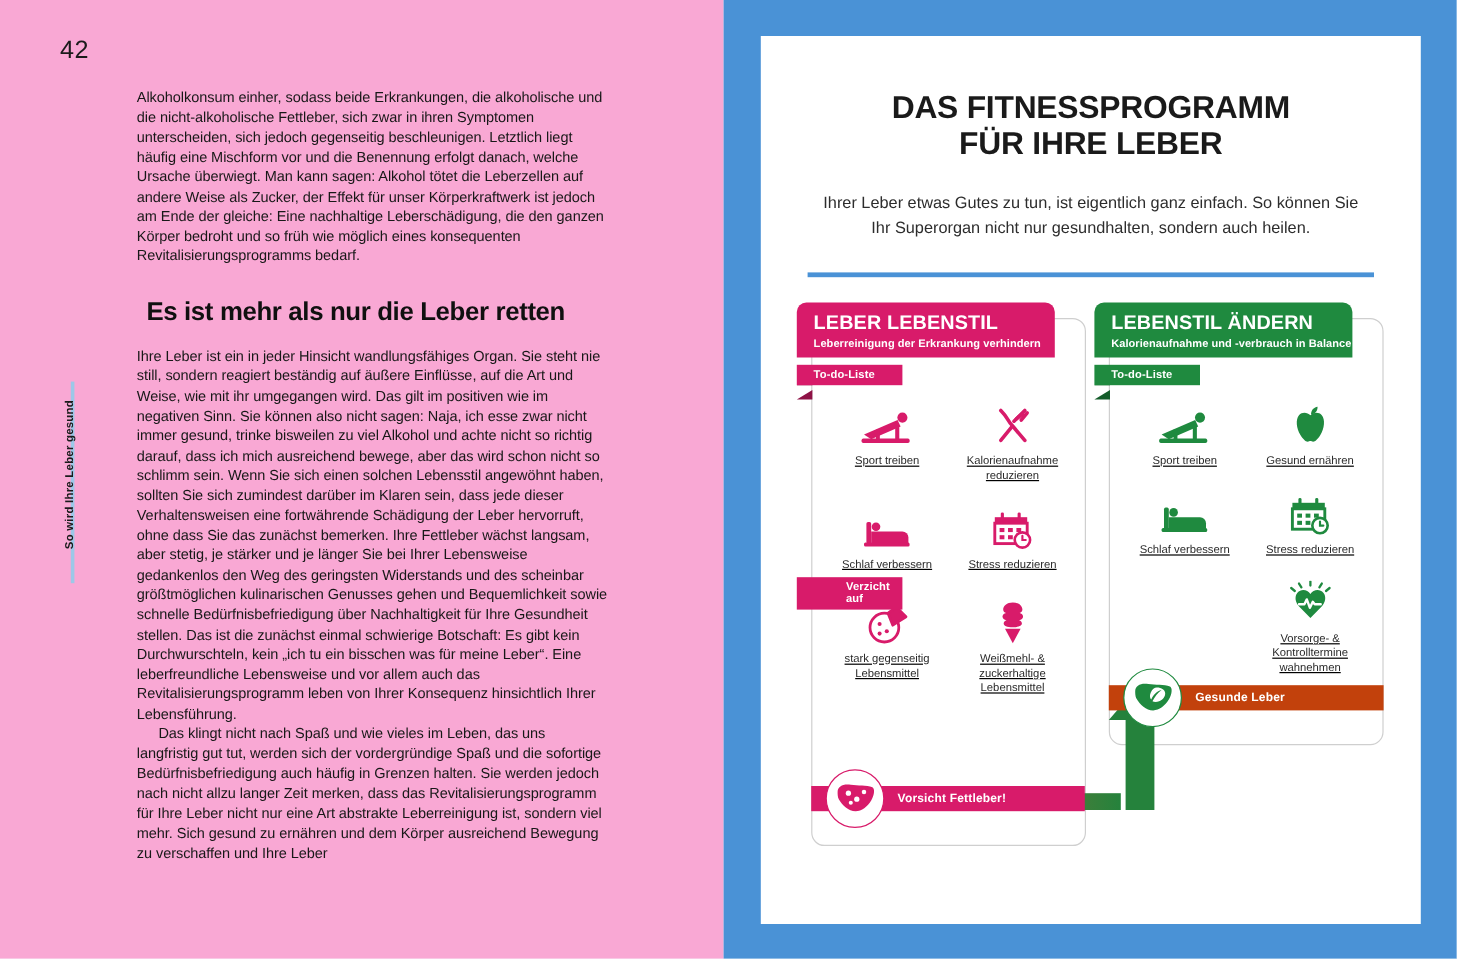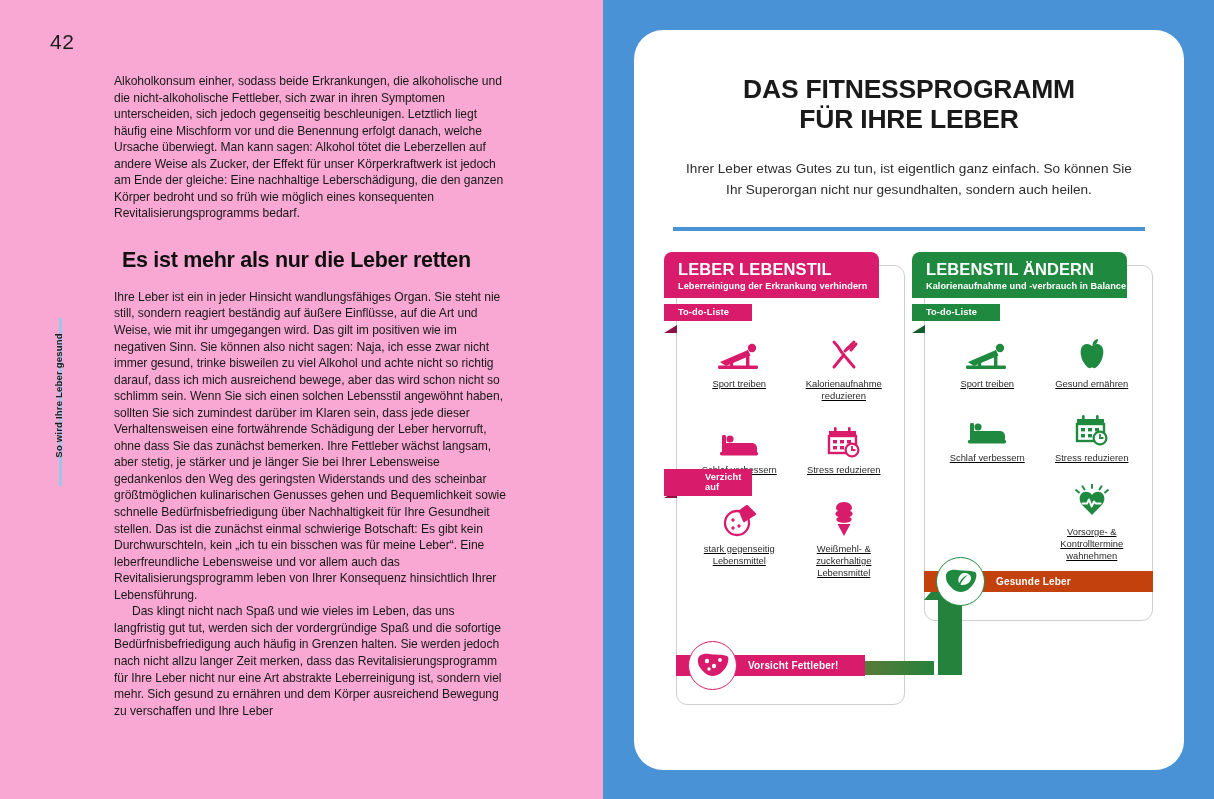--- a/index.html
+++ b/index.html
@@ -70,21 +70,20 @@
     position: relative;
     width: 611px; height: 799px;
     background: #4a92d6;
     flex: 0 0 611px;
   }
   .white-card {
     position: absolute;
     left: 31px; top: 30px;
     width: 550px; height: 740px;
     background: #ffffff;
-    border-radius: 29px;
   }
   .ig-title {
     margin-top: 44px;
     text-align: center;
     font-size: 26.5px;
     font-weight: bold;
     color: #1a1a1a;
     line-height: 30px;
     letter-spacing: -0.2px;
   }
@@ -316,21 +315,21 @@
                   <rect x="6" y="20" width="4" height="3.4"></rect>
                     <rect x="13" y="20" width="4" height="3.4"></rect>
                   <circle cx="25" cy="24" r="6.4" fill="#fff" stroke="#d81b6a" stroke-width="2.2"></circle>
                   <path d="M25 20.6 V24 h2.8" stroke="#d81b6a" stroke-width="1.8" fill="none" stroke-linecap="round"></path>
                 </svg>
               </div>
               <div class="lbl">Stress reduzieren</div>
             </div>
           </div>
 
-          <div class="tag" style="top:203px;padding-left:41px;">Verzicht auf</div>
+          <div class="tag" style="top:215px;padding-left:41px;">Verzicht auf</div>
           <div class="tag-fold" style="top:224px;"></div>
 
           <div class="grid2" style="top:231px;">
             <div class="cell">
               <div class="ic">
                 <svg width="36" height="34" viewBox="0 0 36 34" fill="none" stroke="#d81b6a" stroke-width="2.3">
                   <circle cx="16" cy="20" r="12"></circle>
                   <circle cx="12" cy="17" r="1.7" fill="#d81b6a" stroke="none"></circle>
                   <circle cx="18" cy="23" r="1.7" fill="#d81b6a" stroke="none"></circle>
                   <circle cx="12" cy="25" r="1.7" fill="#d81b6a" stroke="none"></circle>
@@ -432,21 +431,21 @@
           </div>
         </div>
 
         <div class="link-bar" style="left:22px; top:412px; width:250px;"></div>
         <div class="arrow-up" style="left:258px; top:321px;">
           <svg width="60" height="105" viewBox="0 0 60 105">
             <path d="M30 0 L56 30 H42 V105 H18 V30 H4 Z" fill="#25823c"></path>
           </svg>
         </div>
 
-        <div class="ribbon pink" style="left:14px; top:406px; width:189px;">
+        <div class="ribbon pink" style="left:14px; top:406px; width:228px;">
           <div class="badge">
             <svg width="34" height="28" viewBox="0 0 34 28" fill="#d81b6a">
               <path d="M2 9 C2 4 7 2 13 3 C19 4 26 3 31 5 C33 6 33 11 30 16 C27 21 22 25 17 25 C11 25 6 20 3 15 C2 13 2 11 2 9 Z"></path>
               <circle cx="11" cy="10" r="2.2" fill="#fff"></circle>
               <circle cx="18" cy="15" r="2.2" fill="#fff"></circle>
               <circle cx="24" cy="9" r="1.9" fill="#fff"></circle>
               <circle cx="13" cy="18" r="1.7" fill="#fff"></circle>
             </svg>
           </div>
           <div class="rtext">Vorsicht Fettleber!</div>

